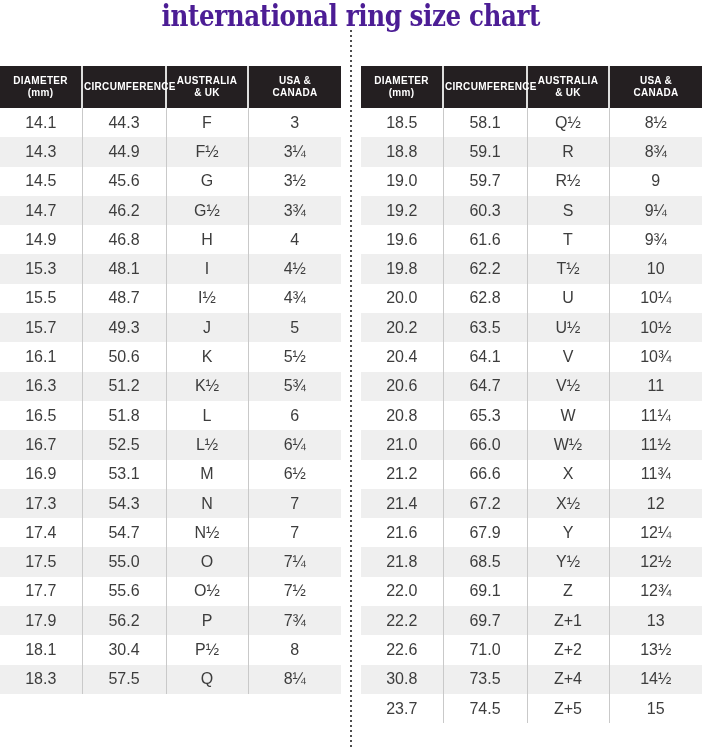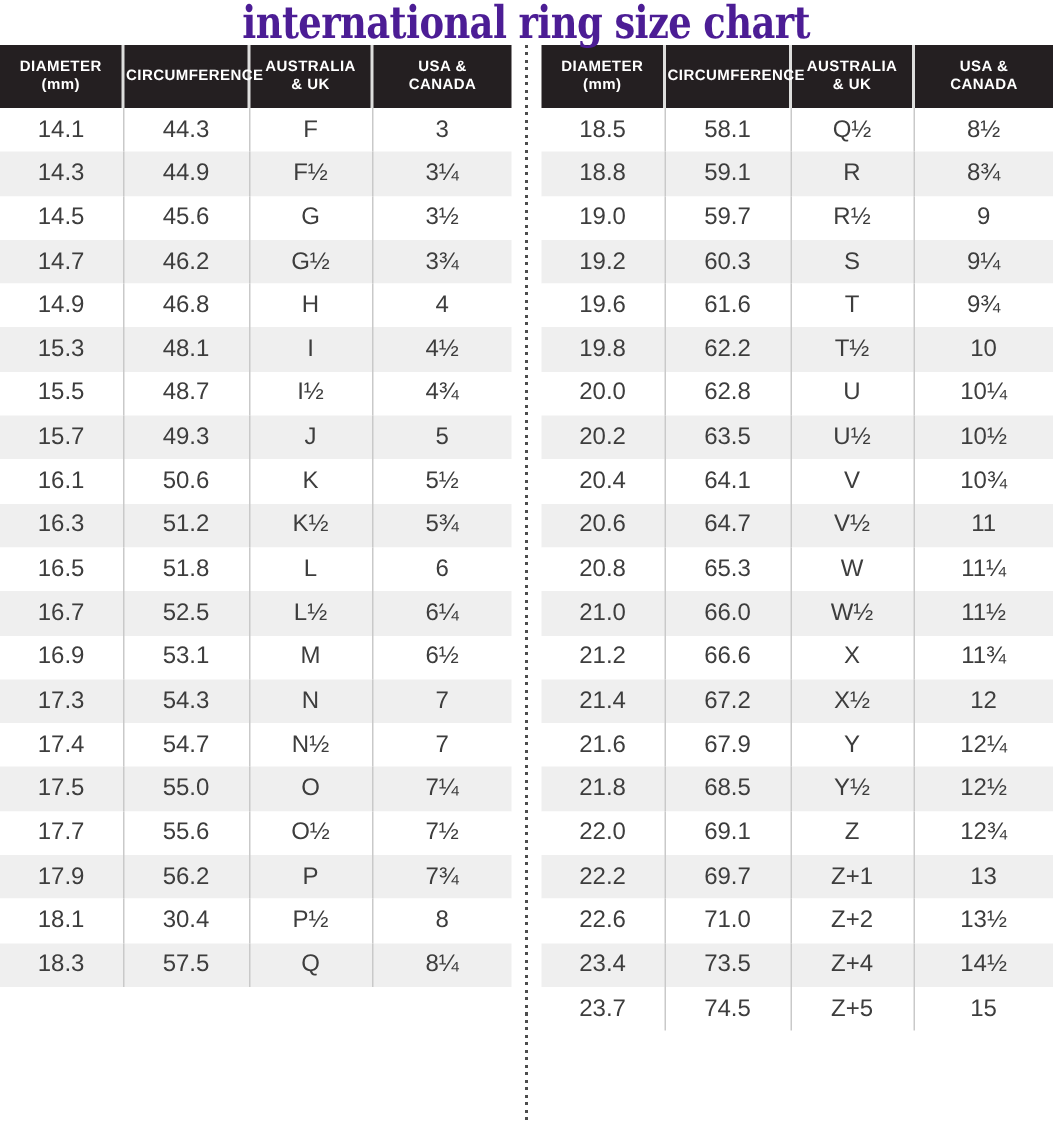--- a/index.html
+++ b/index.html
@@ -42,20 +42,21 @@
     width: 702px;
     height: 717px;
     display: flex;
     justify-content: space-between;
   }
   table.ring-table {
     border-collapse: collapse;
     table-layout: fixed;
     width: 341px;
     height: 585px;
+    margin-top: 36px;
   }
   table.ring-table col.c1 { width: 82px; }
   table.ring-table col.c2 { width: 84px; }
   table.ring-table col.c3 { width: 82px; }
   table.ring-table col.c4 { width: 93px; }
   th {
     background: #241f21;
     color: #ffffff;
     font-size: 10px;
     font-weight: bold;
@@ -389,21 +390,21 @@
             <td>Z+1</td>
             <td>13</td>
           </tr>
           <tr>
             <td>22.6</td>
             <td>71.0</td>
             <td>Z+2</td>
             <td>13½</td>
           </tr>
           <tr>
-            <td>23.4</td>
+            <td>30.8</td>
             <td>73.5</td>
             <td>Z+4</td>
             <td>14½</td>
           </tr>
           <tr>
             <td>23.7</td>
             <td>74.5</td>
             <td>Z+5</td>
             <td>15</td>
           </tr>

